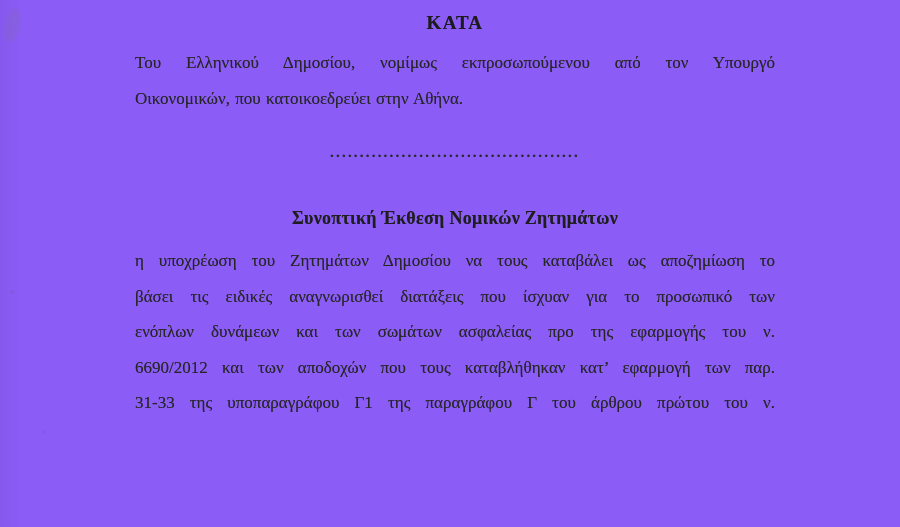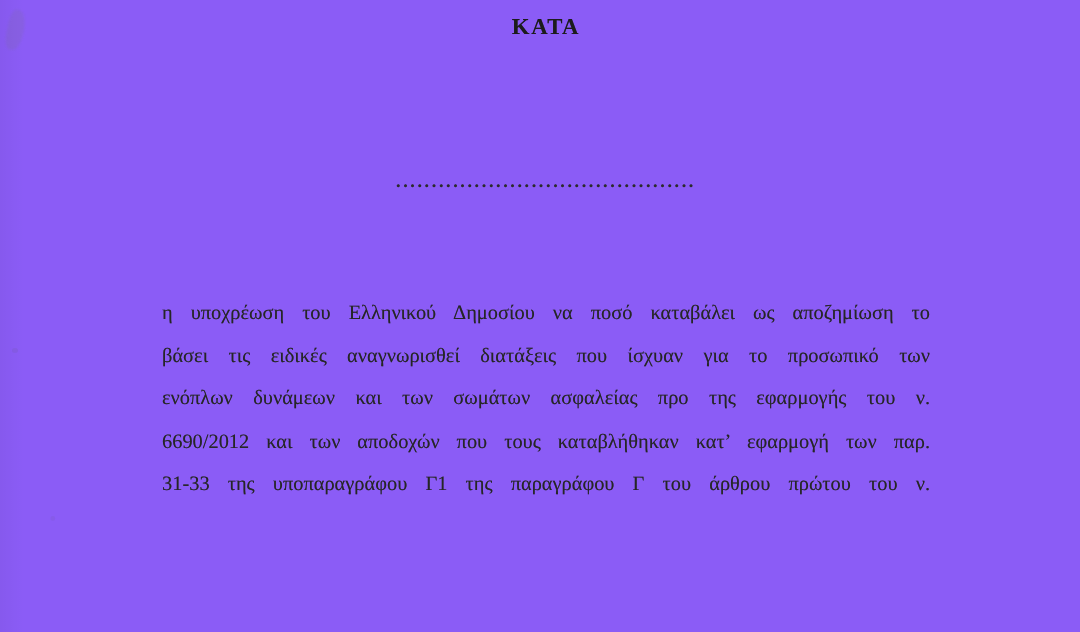--- a/index.html
+++ b/index.html
@@ -121,25 +121,30 @@
 
 <div class="page">
 
   <div class="scan-streak-left"></div>
   <div class="scan-smudge-top"></div>
   <div class="scan-speck-1"></div>
   <div class="scan-speck-2"></div>
 
   <div class="heading-kata">ΚΑΤΑ</div>
 
+  <div class="para para-defendant">
+      <div class="line">Του Ελληνικού Δημοσίου, νομίμως εκπροσωπούμενου από τον Υπουργό</div>
+      <div class="line last">Οικονομικών, που κατοικοεδρεύει στην Αθήνα.</div>
+    </div>
 
   <div class="dotted-separator">..........................................</div>
 
+  <div class="heading-summary">Συνοπτική Έκθεση Νομικών Ζητημάτων</div>
 
   <div class="para para-summary">
-      <div class="line">η υποχρέωση του Ελληνικού Δημοσίου να ποσό καταβάλει ως αποζημίωση το</div>
+      <div class="line">η υποχρέωση του Ζητημάτων Δημοσίου να τους καταβάλει ως αποζημίωση το</div>
       <div class="line">βάσει τις ειδικές αναγνωρισθεί διατάξεις που ίσχυαν για το προσωπικό των</div>
       <div class="line">ενόπλων δυνάμεων και των σωμάτων ασφαλείας προ της εφαρμογής του ν.</div>
       <div class="line">6690/2012 και των αποδοχών που τους καταβλήθηκαν κατ’ εφαρμογή των παρ.</div>
       <div class="line">31-33 της υποπαραγράφου Γ1 της παραγράφου Γ του άρθρου πρώτου του ν.</div>
     </div>
 
 </div>
 
 </body></html>

